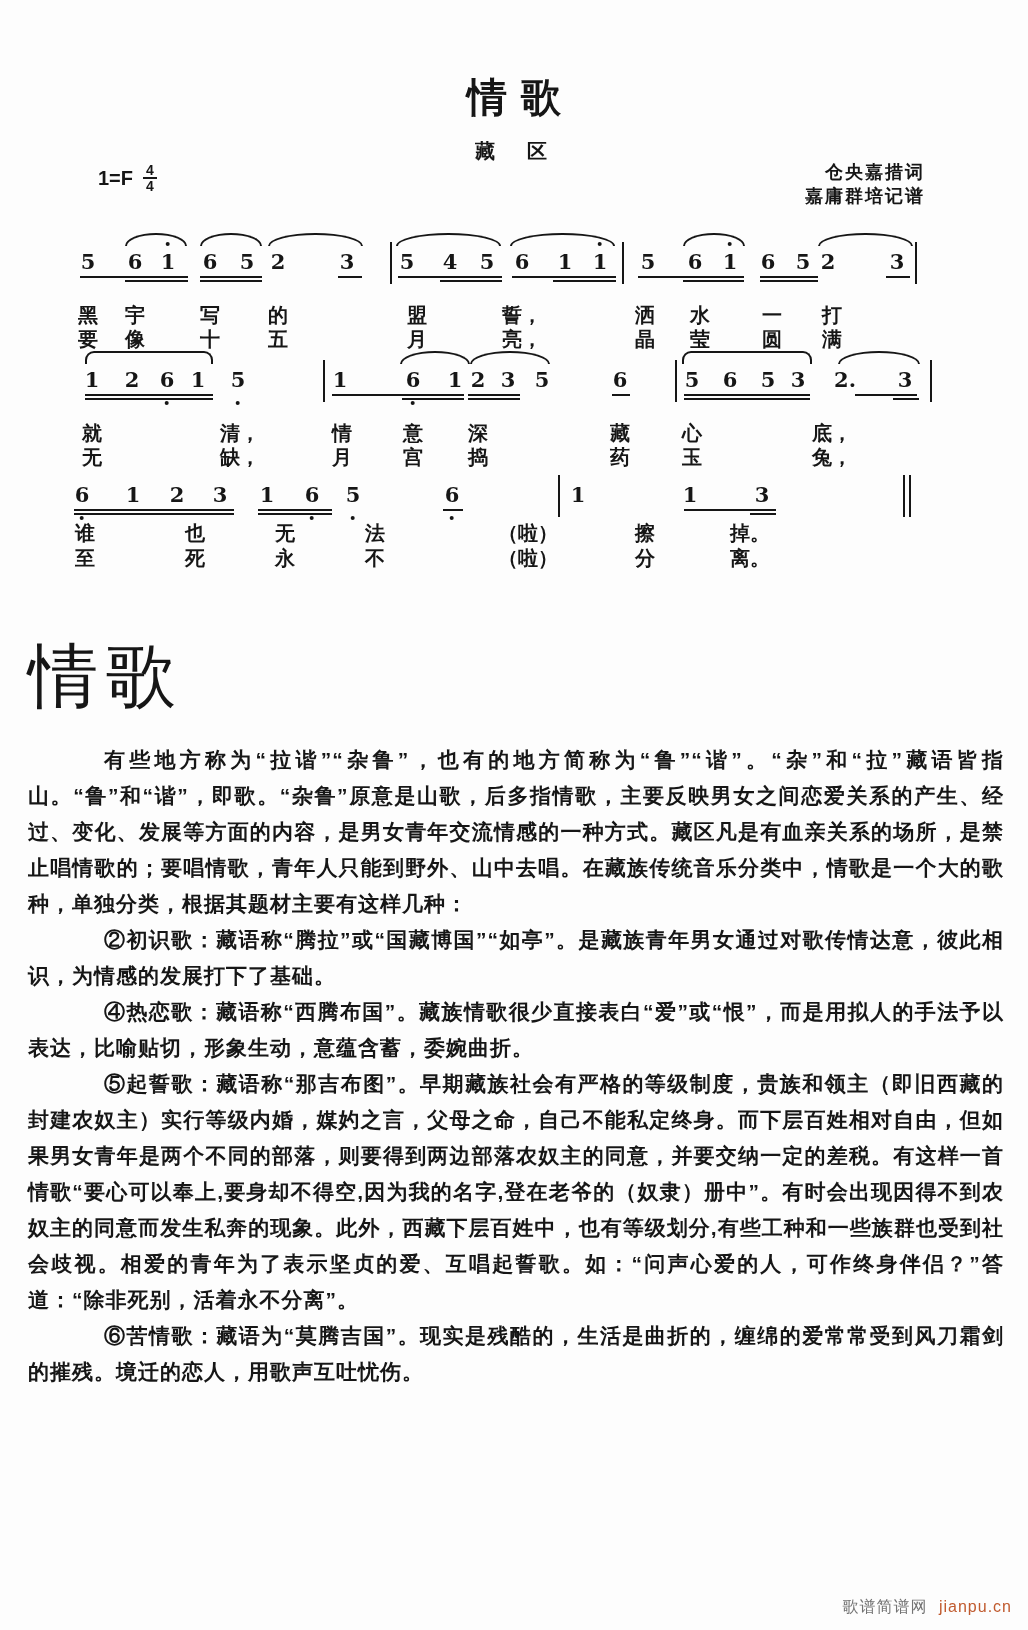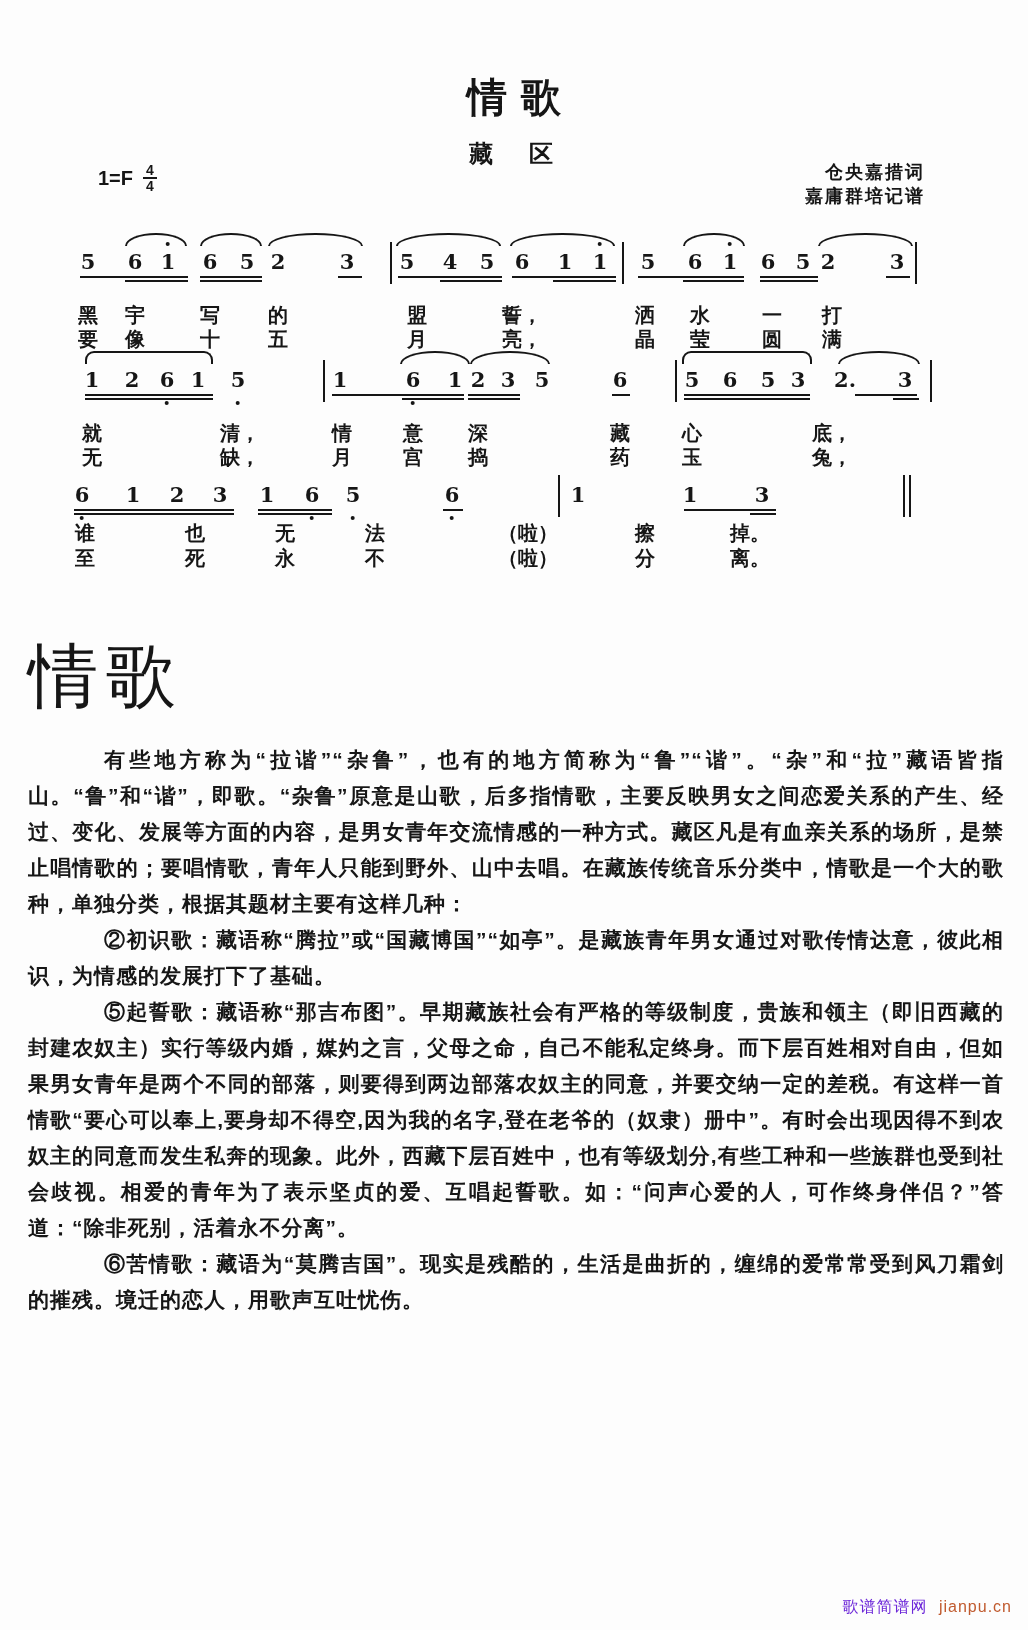--- a/index.html
+++ b/index.html
@@ -2,21 +2,21 @@
 <html><head>
 <meta charset="utf-8">
 <style>
   html,body{margin:0;padding:0;background:#e9e9e9;}
   .sheet{position:relative;width:1028px;height:1630px;margin:0 auto;background:#fdfdfd;
          font-family:"Liberation Sans",sans-serif;color:#161616;overflow:hidden;}
   
   .page-title{position:absolute;top:70px;left:0;width:100%;text-align:center;
               font-size:40px;font-weight:700;letter-spacing:14px;text-indent:14px;}
   .sub-title{position:absolute;top:138px;left:0;width:100%;text-align:center;
-             font-size:24px;font-weight:700;letter-spacing:6px;}
+             font-size:20px;font-weight:700;letter-spacing:6px;}
   .keysig{position:absolute;left:98px;top:163px;font-size:20px;font-weight:700;
           display:flex;align-items:center;}
   .frac{display:inline-block;margin-left:10px;text-align:center;font-size:14px;
         line-height:14px;font-weight:700;}
   .frac .num{border-bottom:2px solid #161616;padding:0 3px;display:block;}
   .frac .den{display:block;}
   .credits{position:absolute;right:103px;top:160px;text-align:right;font-size:18px;
            font-weight:700;line-height:24px;letter-spacing:2px;}
   
   #score{position:absolute;left:0;top:0;width:100%;height:600px;}
@@ -35,21 +35,21 @@
   .lyr{position:absolute;transform:translateX(-50%);font-size:20px;font-weight:700;
        white-space:nowrap;}
   
   #article{position:absolute;left:28px;top:634px;width:976px;}
   #article h2{font-size:70px;font-weight:400;letter-spacing:8px;margin:0 0 24px 0;
               line-height:84px;}
   #article p{margin:0;font-size:21px;line-height:36px;text-align:justify;
              text-indent:76px;letter-spacing:1px;font-weight:600;}
   
   .watermark{position:absolute;right:16px;bottom:12px;font-size:16px;letter-spacing:1px;}
-  .wm-name{color:#6d28d9;}
+  .wm-name{color:#737373;}
   .wm-url{color:#c05a2e;margin-left:6px;}
 </style>
 </head>
 <body>
 
 <div class="sheet">
 
   <div class="page-title">情歌</div>
   <div class="sub-title">藏　区</div>
 
@@ -224,20 +224,21 @@
         <div class="lyr" style="left: 528px; top: 62px;">（啦）</div>
         <div class="lyr" style="left: 645px; top: 62px;">分</div>
         <div class="lyr" style="left: 750px; top: 62px;">离。</div>
       </div>
     </div>
 
   <div id="article">
     <h2>情歌</h2>
   <p>有些地方称为“拉谐”“杂鲁”，也有的地方简称为“鲁”“谐”。“杂”和“拉”藏语皆指山。“鲁”和“谐”，即歌。“杂鲁”原意是山歌，后多指情歌，主要反映男女之间恋爱关系的产生、经过、变化、发展等方面的内容，是男女青年交流情感的一种方式。藏区凡是有血亲关系的场所，是禁止唱情歌的；要唱情歌，青年人只能到野外、山中去唱。在藏族传统音乐分类中，情歌是一个大的歌种，单独分类，根据其题材主要有这样几种：</p>
       <p>②初识歌：藏语称“腾拉”或“国藏博国”“如亭”。是藏族青年男女通过对歌传情达意，彼此相识，为情感的发展打下了基础。</p>
+      <p>④热恋歌：藏语称“西腾布国”。藏族情歌很少直接表白“爱”或“恨”，而是用拟人的手法予以表达，比喻贴切，形象生动，意蕴含蓄，委婉曲折。</p>
       <p>⑤起誓歌：藏语称“那吉布图”。早期藏族社会有严格的等级制度，贵族和领主（即旧西藏的封建农奴主）实行等级内婚，媒妁之言，父母之命，自己不能私定终身。而下层百姓相对自由，但如果男女青年是两个不同的部落，则要得到两边部落农奴主的同意，并要交纳一定的差税。有这样一首情歌“要心可以奉上,要身却不得空,因为我的名字,登在老爷的（奴隶）册中”。有时会出现因得不到农奴主的同意而发生私奔的现象。此外，西藏下层百姓中，也有等级划分,有些工种和一些族群也受到社会歧视。相爱的青年为了表示坚贞的爱、互唱起誓歌。如：“问声心爱的人，可作终身伴侣？”答道：“除非死别，活着永不分离”。</p>
       <p>⑥苦情歌：藏语为“莫腾吉国”。现实是残酷的，生活是曲折的，缠绵的爱常常受到风刀霜剑的摧残。境迁的恋人，用歌声互吐忧伤。</p>
     </div>
 
   <div class="watermark">
     <span class="wm-name">歌谱简谱网</span>
     <span class="wm-url">jianpu.cn</span>
   </div>
 
 </div>

